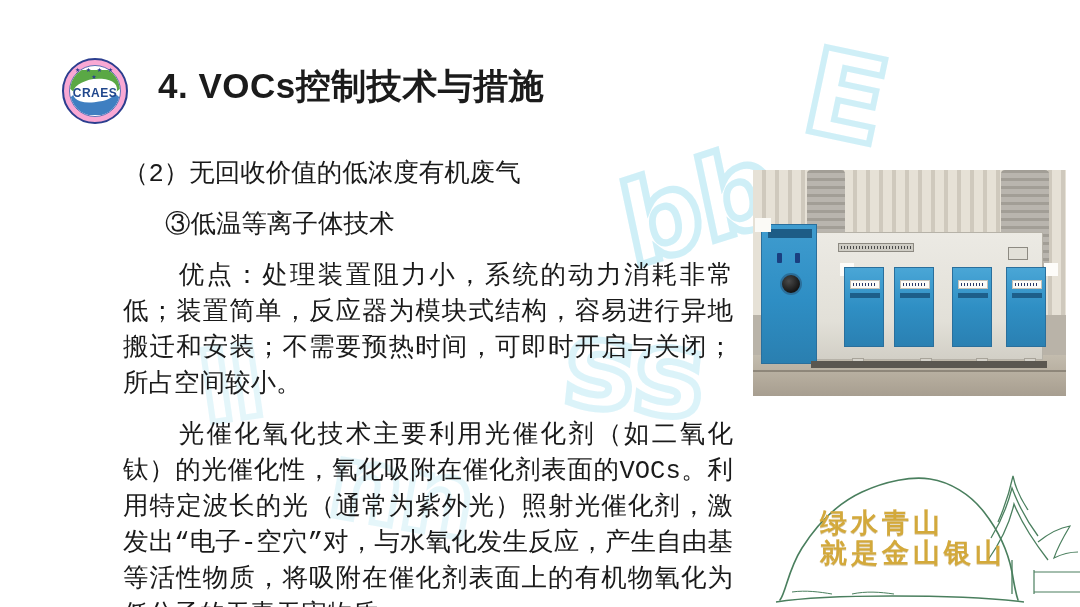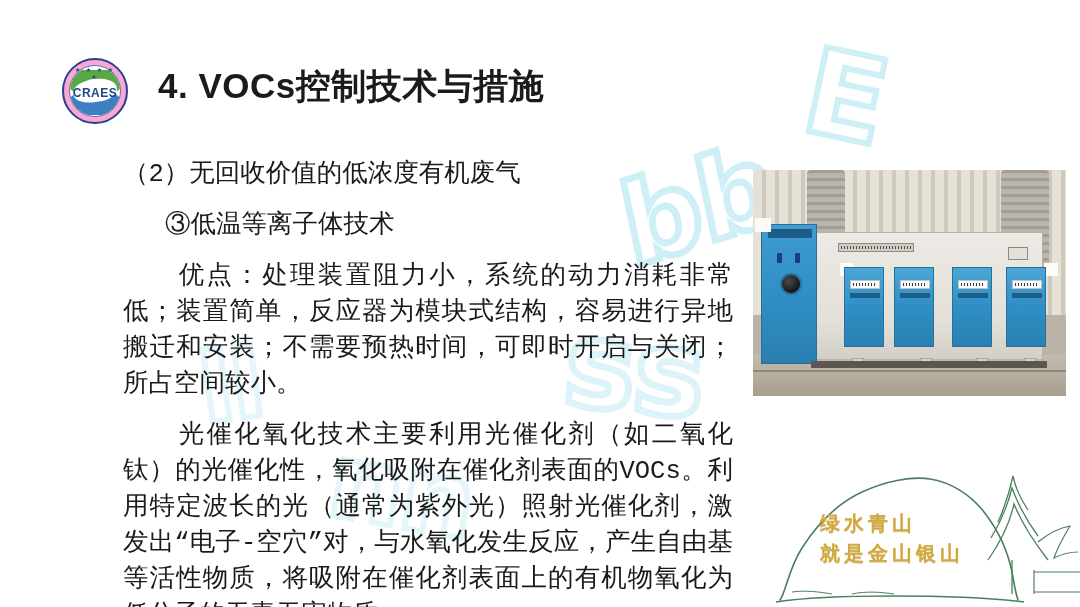--- a/index.html
+++ b/index.html
@@ -309,21 +309,21 @@
     height: 165px;
     z-index: 6;
   }
   .rock svg { display: block; }
   .rock-text {
     position: absolute;
     left: 58px;
     top: 66px;
     font-family: "Liberation Serif", "DejaVu Serif", serif;
     font-weight: 700;
-    font-size: 20px;
+    font-size: 27px;
     line-height: 30px;
     color: #d3a93b;
     text-shadow: 0 1px 0 rgba(150,110,20,.35);
     letter-spacing: 4px;
     white-space: nowrap;
   }
   .rock-text .l2 { padding-left: 0px; display: block; }
   .wechat-wm {
     position: absolute;
     left: 905px;

